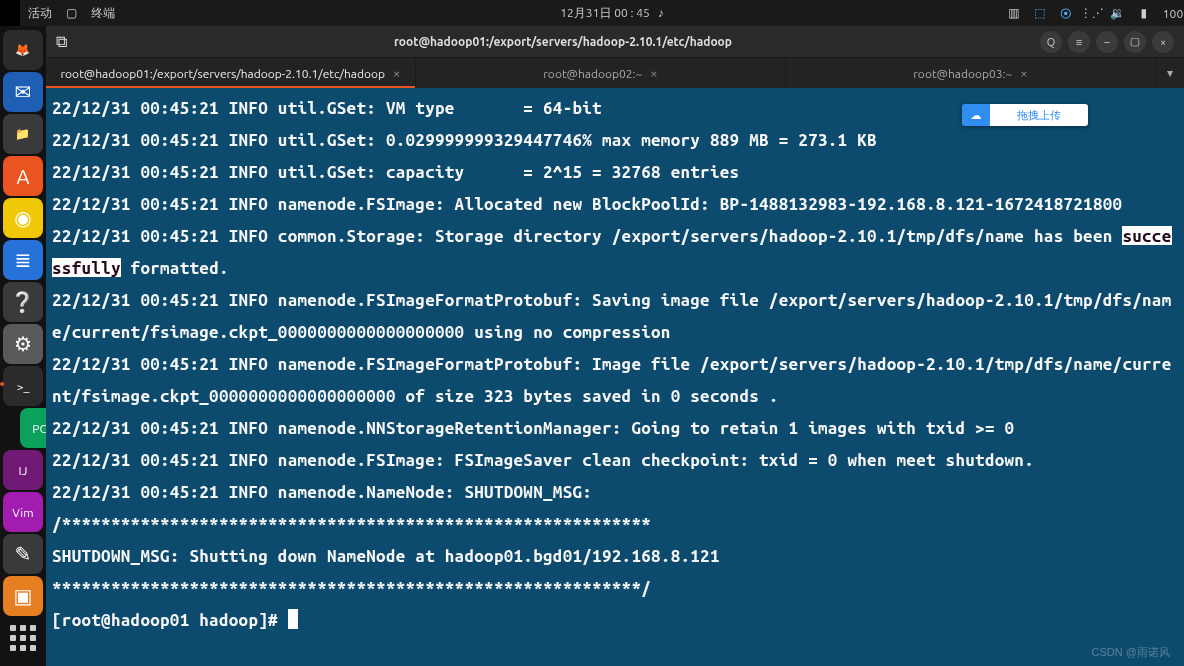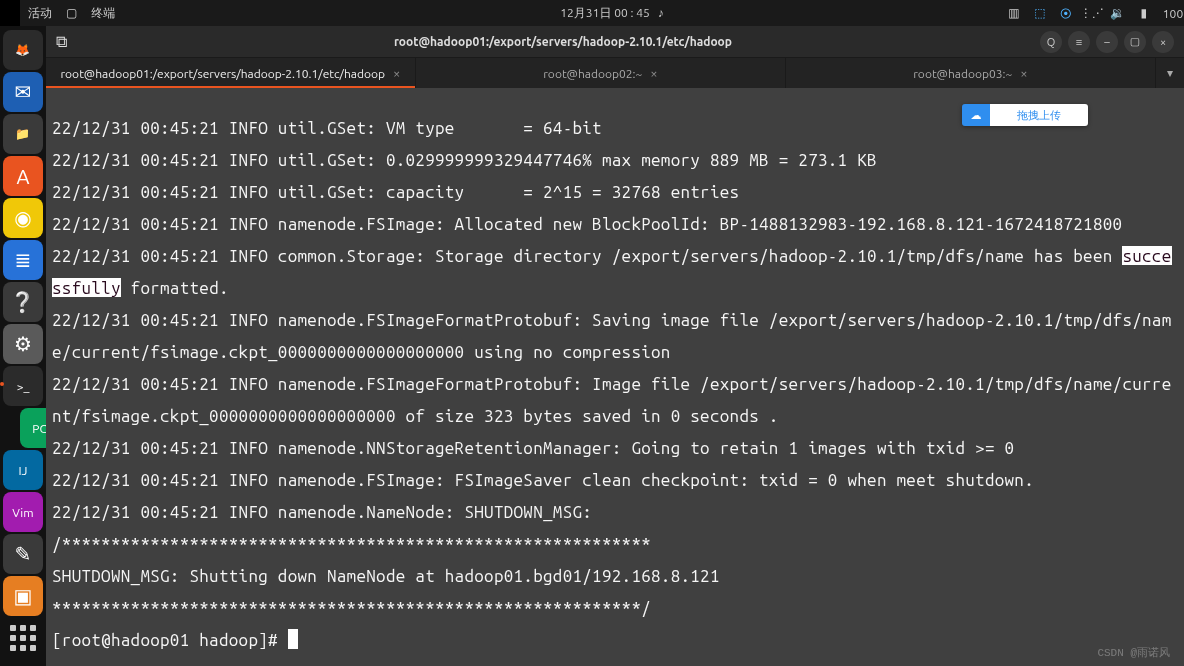--- a/index.html
+++ b/index.html
@@ -78,25 +78,26 @@
 .tab.active::after {
   content: ""; position: absolute; bottom: 0; left: 0; right: 0;
   height: 2px; background: #e95420;
 }
 .tab .close { font-size: 13px; color: #888; }
 .tabs .drop {
   width: 28px; display: flex; align-items: center; justify-content: center;
   color: #aaa; cursor: pointer;
 }
 .term {
-  flex: 1; background: #404040; padding: 24px 6px;
+  flex: 1; background: #0c4a6e; padding: 4px 6px;
   font-family: "Ubuntu Mono", "Consolas", monospace;
   font-size: 17px; line-height: 32px; color: #f6f6f6;
   white-space: pre-wrap; word-break: break-all; overflow: hidden;
   letter-spacing: 0.3px;
+  font-weight: bold;
 }
 .hl { background: #fefefe; color: #2a0a1e; }
 .cursor {
   display: inline-block; width: 10px; height: 20px;
   background: #fefefe; vertical-align: -3px;
 }
 .upload-pill {
   position: absolute; top: 104px; right: 96px;
   display: flex; align-items: center; height: 22px;
   font-size: 11px; border-radius: 3px; overflow: hidden;
@@ -106,21 +107,21 @@
   width: 28px; height: 100%; background: #2f8eef;
   display: flex; align-items: center; justify-content: center; color: #fff;
 }
 .upload-pill .txt {
   background: #fff; color: #2f8eef; padding: 0 27px; height: 100%;
   display: flex; align-items: center;
 }
 .watermark {
   position: absolute; right: 14px; bottom: 6px;
   font-size: 11px; color: rgba(230,230,230,.35);
-  font-family: Liberation Mono, monospace;
+  font-family: Liberation Sans, sans-serif;
 }
 </style>
 </head>
 <body>
 
 <div class="topbar">
   <div class="left">
     <span>活动</span>
     <span>▢</span>
     <span>终端</span>
@@ -144,21 +145,21 @@
   <div class="di" style="background: rgb(43, 43, 43); color: rgb(255, 255, 255); font-size: 12px;">🦊</div>
     <div class="di" style="background: rgb(30, 95, 179); color: rgb(255, 255, 255); font-size: 20px;">✉</div>
     <div class="di" style="background: rgb(58, 58, 58); color: rgb(255, 255, 255); font-size: 12px;">📁</div>
     <div class="di" style="background: rgb(233, 84, 32); color: rgb(255, 255, 255); font-size: 20px;">A</div>
     <div class="di" style="background: rgb(240, 200, 8); color: rgb(255, 255, 255); font-size: 20px;">◉</div>
     <div class="di" style="background: rgb(39, 114, 216); color: rgb(255, 255, 255); font-size: 20px;">≣</div>
     <div class="di" style="background: rgb(58, 58, 58); color: rgb(255, 255, 255); font-size: 20px;">❔</div>
     <div class="di" style="background: rgb(90, 90, 90); color: rgb(255, 255, 255); font-size: 20px;">⚙</div>
     <div class="di active" style="background: rgb(43, 43, 43); color: rgb(255, 255, 255); font-size: 12px;">&gt;_</div>
     <div class="di" style="background: rgb(10, 161, 91); color: rgb(255, 255, 255); font-size: 12px; margin-left: 33px;">PC</div>
-    <div class="di" style="background: #0369a1; color: rgb(255, 255, 255); font-size: 12px;">IJ</div>
+    <div class="di" style="background: #701a75; color: rgb(255, 255, 255); font-size: 12px;">IJ</div>
     <div class="di" style="background: #a21caf; color: rgb(255, 255, 255); font-size: 12px;">Vim</div>
     <div class="di" style="background: rgb(58, 58, 58); color: rgb(255, 255, 255); font-size: 20px;">✎</div>
     <div class="di" style="background: rgb(230, 126, 34); color: rgb(255, 255, 255); font-size: 20px;">▣</div>
     <div class="apps-grid">
     <span></span>
       <span></span>
       <span></span>
       <span></span>
       <span></span>
       <span></span>

